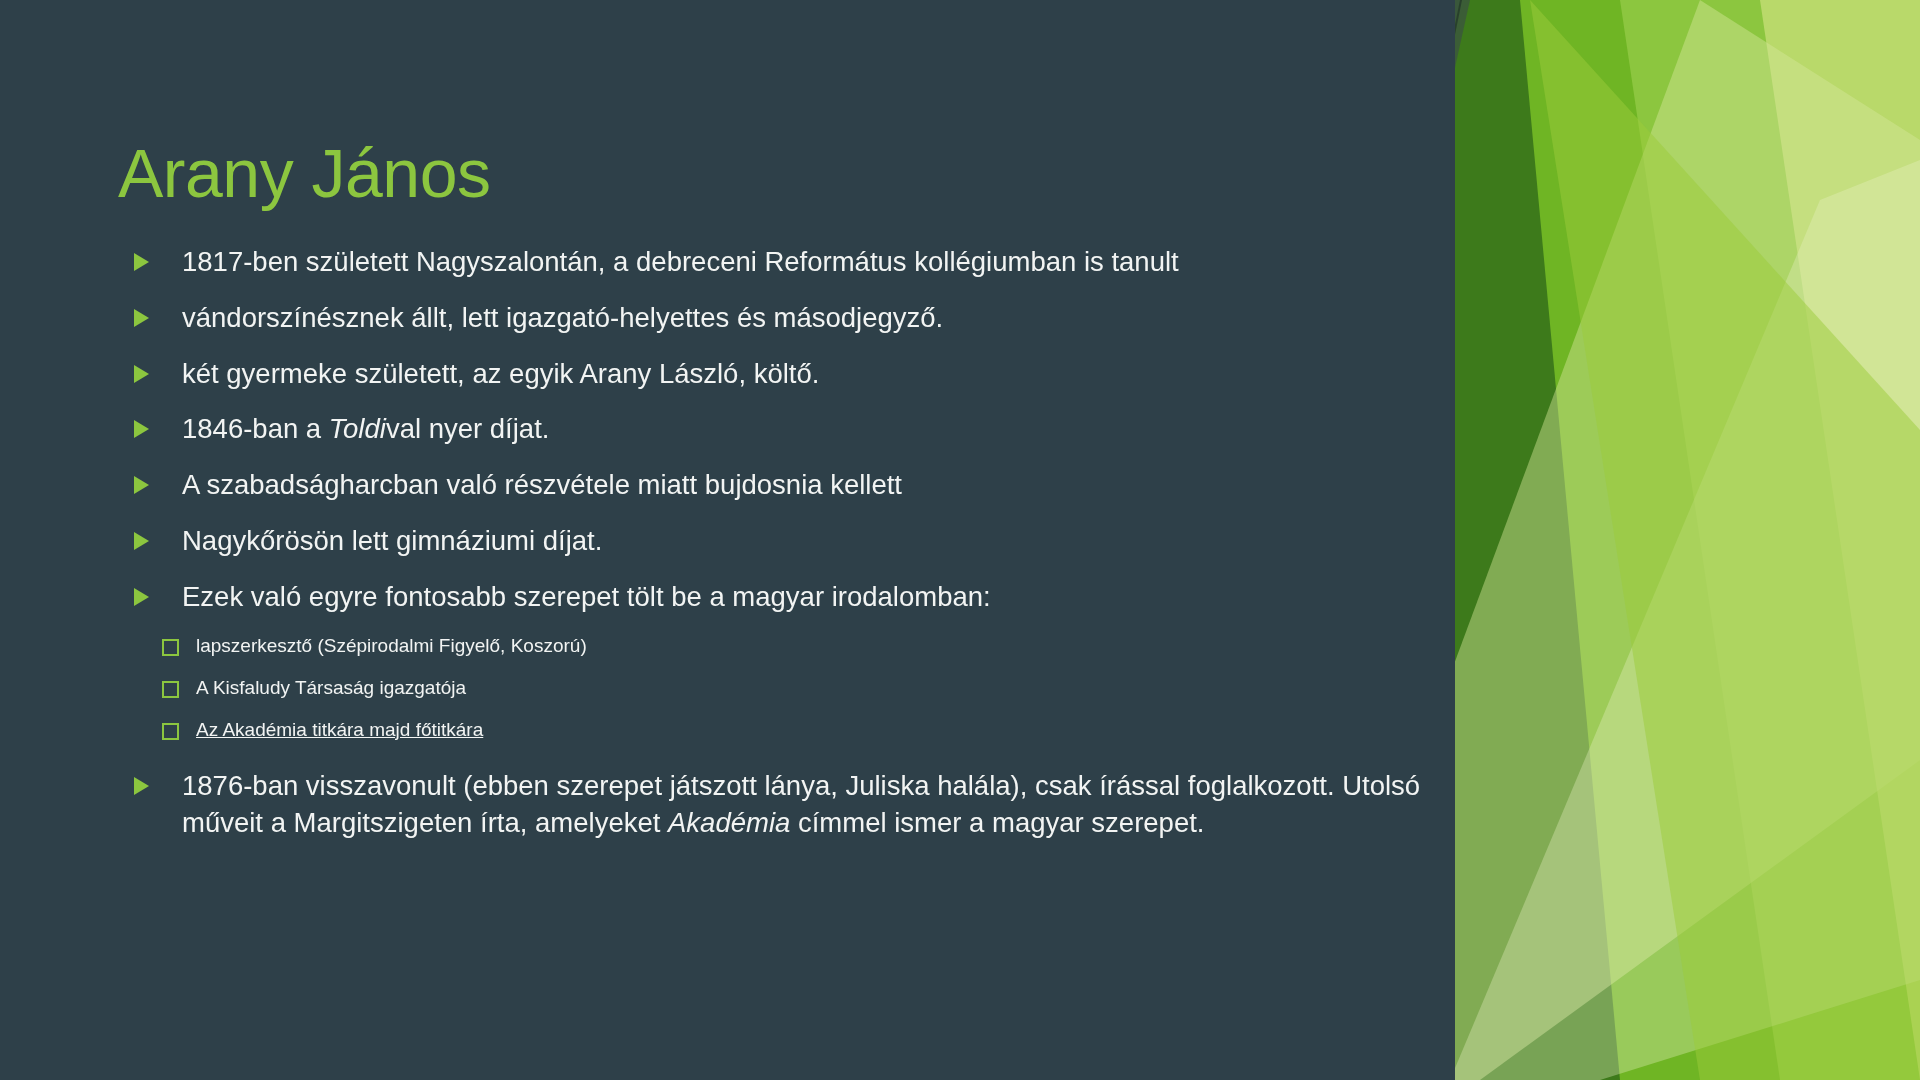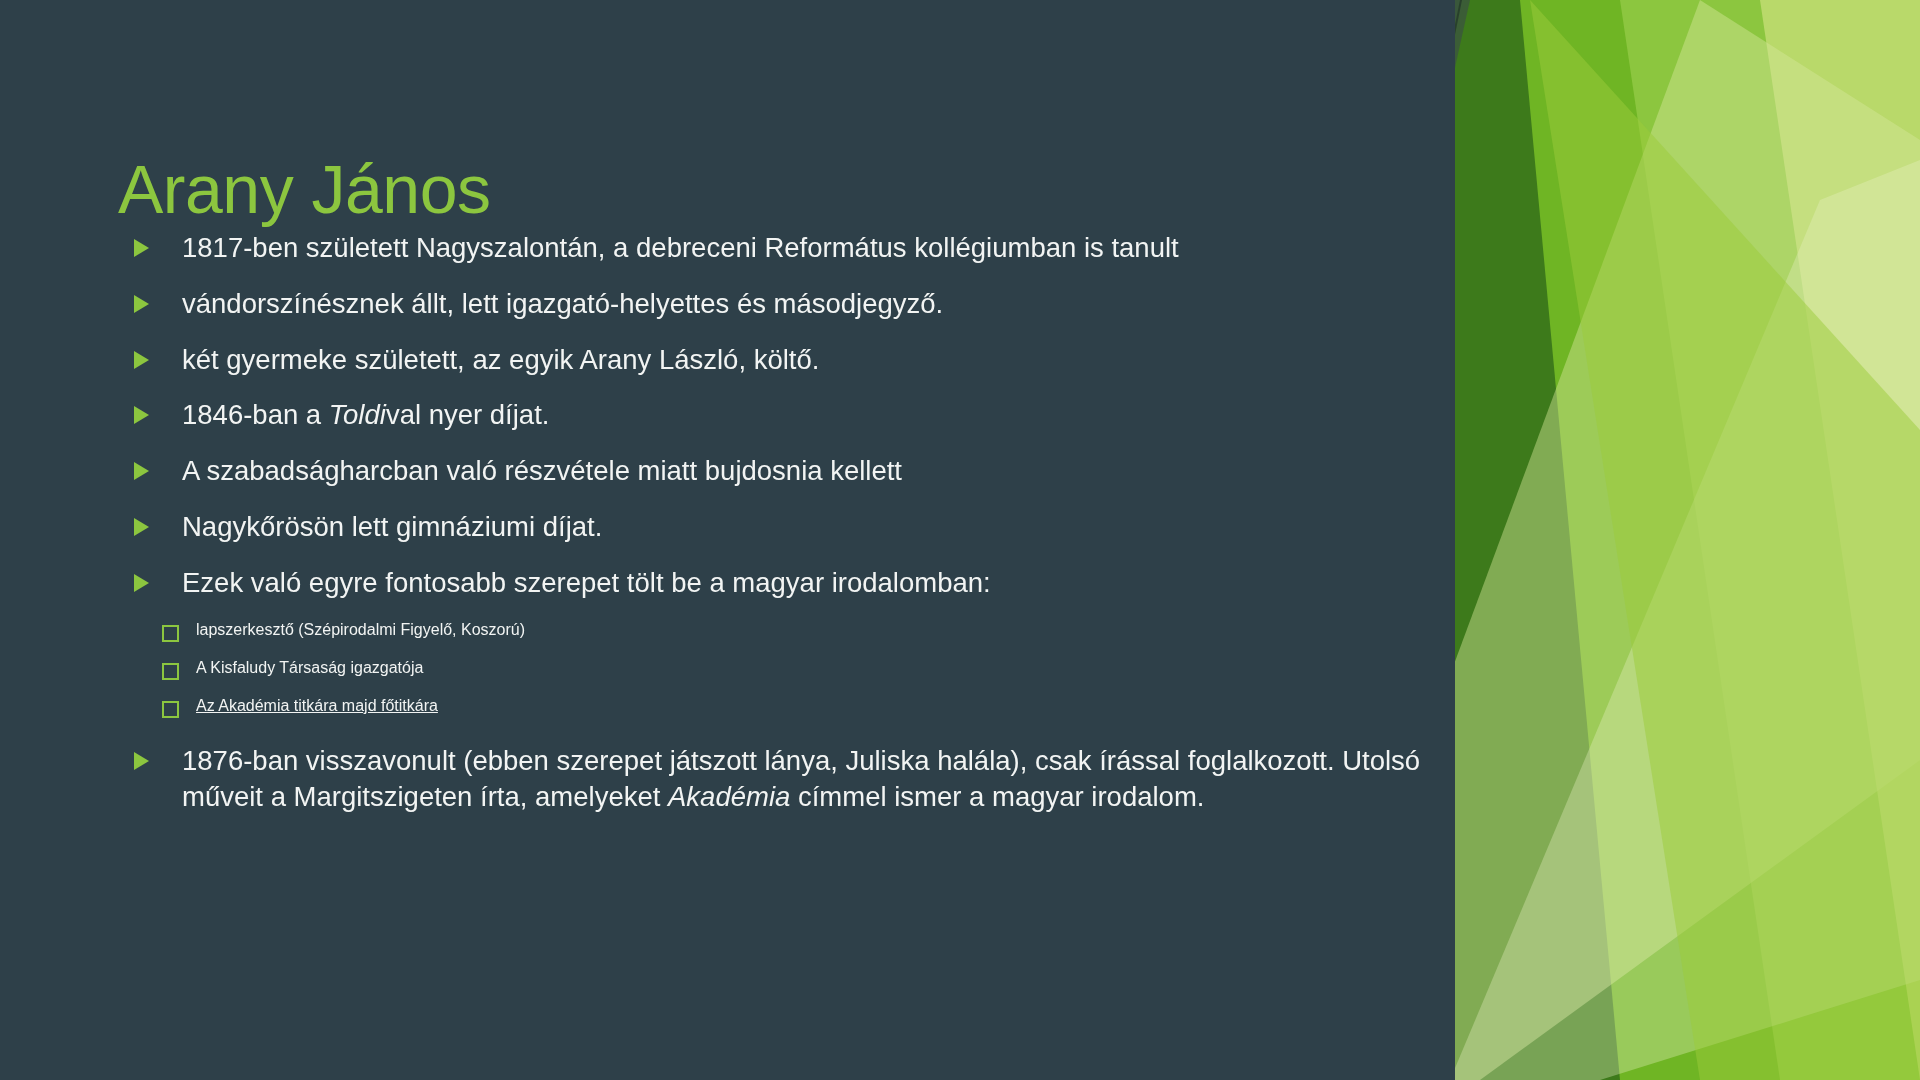--- a/index.html
+++ b/index.html
@@ -35,32 +35,32 @@
   
   #content{
     position:absolute;
     left:0;top:0;
     width:1455px;height:1080px;
     z-index:6;
   }
 
   #title{
     position:absolute;
-    left:118px;top:108px;
+    left:118px;top:92px;
     font-size:68px;
     line-height:1.05;
     color:#8cc63f;
     font-weight:400;
     letter-spacing:-0.5px;
     white-space:nowrap;
   }
 
   #bullets{
     position:absolute;
-    left:118px;top:230px;
+    left:118px;top:244px;
     width:1310px;
   }
 
   .lvl1{
     position:relative;
     display:block;
     padding-left:64px;
     margin:0 0 20px 0;
     font-size:27.5px;
     line-height:1.3;
@@ -81,21 +81,21 @@
   .sublist{
     margin:14px 0 14px 0;
     padding:0;
   }
 
   .lvl2{
     position:relative;
     display:block;
     padding-left:78px;
     margin:0 0 17px 0;
-    font-size:16px;
+    font-size:19px;
     line-height:1.3;
     color:#f2f4f3;
     font-weight:400;
   }
   .lvl2:last-child{margin-bottom:0;text-decoration:underline;}
 
   .lvl2 > .sq{
     position:absolute;
     left:44px;top:5px;
     width:13px;height:13px;
@@ -195,18 +195,18 @@
           <span>A Kisfaludy Társaság igazgatója</span>
         </div>
         <div class="lvl2">
           <span class="sq"></span>
           <span>Az Akadémia titkára majd főtitkára</span>
         </div>
       </div>
 
       <div class="lvl1 final">
         <span class="tri"></span>
-        <span>1876-ban visszavonult (ebben szerepet játszott lánya, Juliska halála), csak írással foglalkozott. Utolsó műveit a Margitszigeten írta, amelyeket </span><span class="it">Akadémia</span><span> címmel ismer a magyar irodalom.</span>
+        <span>1876-ban visszavonult (ebben szerepet játszott lánya, Juliska halála), csak írással foglalkozott. Utolsó műveit a Margitszigeten írta, amelyeket </span><span class="it">Akadémia</span><span> címmel ismer a magyar szerepet.</span>
       </div>
 
     </div>
   </div>
 </div>
 
 </body></html>

